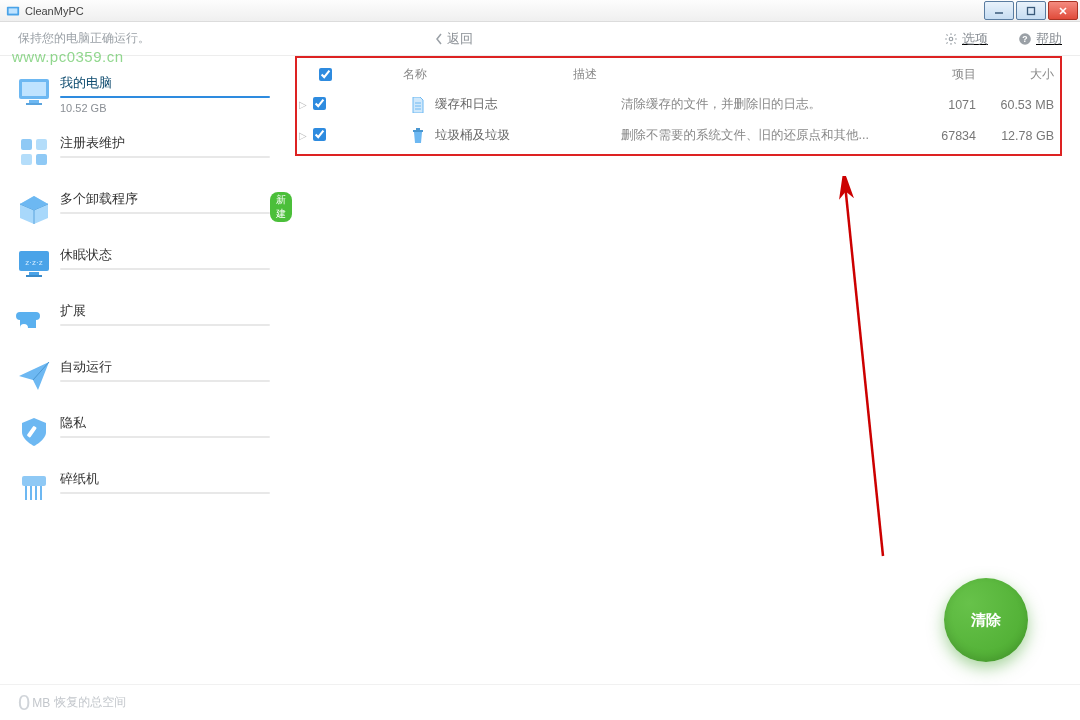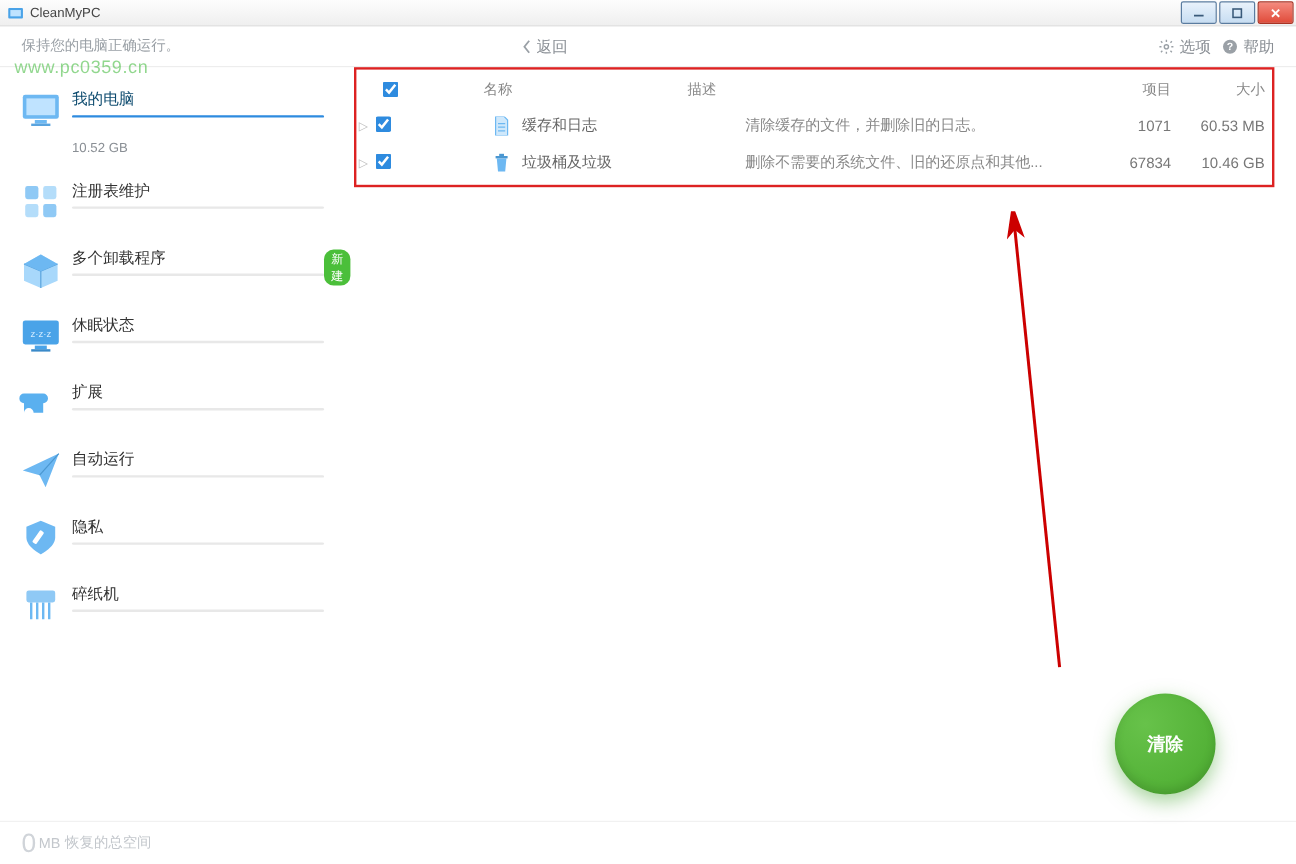--- a/index.html
+++ b/index.html
@@ -11,32 +11,32 @@
   .titlebar .app-icon { width:14px; height:14px; margin-right:5px; display:inline-block; }
   .titlebar .title { font-size:11px; color:#444; flex:1; }
   .win-controls { display:flex; gap:0; margin-left:auto; }
   .win-btn { width:30px; height:19px; display:flex; align-items:center; justify-content:center; border:1px solid #5a7ca0; background:linear-gradient(#e9f2fb,#c7ddf2); border-radius:2px; margin-left:2px;}
   .win-btn.close { background:linear-gradient(#f48b7f,#e04b3a); border-color:#a93324;}
   .win-btn svg { width:10px;height:10px;}
   
   
   .header { height:34px; display:flex; align-items:center; padding:0 18px 0 18px; border-bottom:1px solid #ededed;}
   .subtitle { font-size:12px; color:#9aa0a6; }
-  .header-right { margin-left:auto; display:flex; gap:9px; }
+  .header-right { margin-left:auto; display:flex; gap:30px; text-decoration:underline;}
   .header-link { color:#8a8f95; font-size:13px; display:flex; align-items:center; gap:4px; cursor:pointer;}
   .back-link { color:#8a8f95; font-size:13px; display:flex; align-items:center; gap:4px; cursor:pointer; margin-left:285px;}
   
   
   .body { display:flex; height:calc(100% - 22px - 34px - 36px); }
   .sidebar { width:283px; padding:12px 0 0 12px;}
   .side-item { display:flex; align-items:flex-start; padding:6px 4px 6px 4px; cursor:pointer; }
   .side-icon { width:36px; height:36px; flex-shrink:0; margin-right:8px; display:flex; align-items:center; justify-content:center;}
   .side-text { flex:1; }
   .side-label { font-size:13px; color:#333; line-height:18px; }
-  .side-extra { font-size:11px; color:#8a8f95; margin-top:20px;}
+  .side-extra { font-size:11px; color:#8a8f95; margin-top:4px;}
   .side-line { height:2px; background:#e8e8e8; margin-top:4px; border-radius:2px; width:210px;}
   .side-item.active .side-line { background:#2e8bdf; }
   .side-item.active .side-label { color:#0c4a6e; }
   .side-badge { background:#4bbf3a; color:#fff; font-size:10px; padding:1px 6px; border-radius:8px; margin-left:auto; margin-right:14px; align-self:flex-start; margin-top:2px;}
   .sidebar .side-item + .side-item { margin-top:8px;}
   
   
   .main { flex:1; position:relative; padding:6px 18px 0 14px;}
   .red-box { border:2px solid #d22; position:absolute; left:12px; top:0px; right:18px; height:100px; pointer-events:none;}
   .table { width:100%; font-size:12.5px; color:#666;}
@@ -51,21 +51,21 @@
   .trow .expander{ width:14px; color:#bbb; font-size:10px; }
   .trow .check { width:20px;}
   .rowicon { width:22px; display:flex; justify-content:center;}
   .trow .name { width:192px; color:#666; padding-left:6px;}
   .trow .desc { flex:1; color:#888;}
   .trow .items { width:78px; text-align:right; padding-right:10px;}
   .trow .size { width:76px; text-align:right; padding-right:8px;}
   input[type=checkbox]{ width:13px; height:13px; accent-color:#2e8bdf;}
   
   
-  .clean-btn { position:absolute; right:67px; bottom:22px; width:84px; height:84px; border-radius:50%; background:radial-gradient(circle at 30% 30%, #67c24a, #4aaa2e); box-shadow:0 6px 16px rgba(80,170,60,0.5), inset 0 -4px 8px rgba(0,0,0,0.12); display:flex; align-items:center; justify-content:center; color:#fff; font-size:15px; font-weight:600; cursor:pointer;}
+  .clean-btn { position:absolute; right:52px; bottom:22px; width:84px; height:84px; border-radius:50%; background:radial-gradient(circle at 30% 30%, #67c24a, #4aaa2e); box-shadow:0 6px 16px rgba(80,170,60,0.5), inset 0 -4px 8px rgba(0,0,0,0.12); display:flex; align-items:center; justify-content:center; color:#fff; font-size:15px; font-weight:600; cursor:pointer;}
   
   
   .arrow { position:absolute; left:500px; top:120px; pointer-events:none;}
   
   
   .footer { height:36px; display:flex; align-items:center; padding:0 18px; color:#c3c7cc; font-size:12px; border-top:1px solid #f1f1f1;}
   .footer .big0 { font-size:22px; color:#d0d4d9; font-weight:300; margin-right:2px;}
   
   
   .watermark { position:absolute; left:12px; top:4px; pointer-events:none; opacity:0.62; }
@@ -282,21 +282,21 @@
           <span class="rowicon">
               <svg width="14" height="16" viewBox="0 0 14 16">
                 <path d="M3 4 h8 l-1 11 h-6 z" fill="#6db8f2"></path>
                 <rect x="2" y="2" width="10" height="2" fill="#4a97d1"></rect>
                 <rect x="5" y="0" width="4" height="2" fill="#4a97d1"></rect>
               </svg>
             </span>
           <span class="name">垃圾桶及垃圾</span>
           <span class="desc">删除不需要的系统文件、旧的还原点和其他...</span>
           <span class="items">67834</span>
-          <span class="size">10.46 GB</span>
+          <span class="size">12.78 GB</span>
         </div>
       </div>
 
       <svg class="arrow" width="160" height="400">
         <defs>
             <marker id="ah" markerWidth="12" markerHeight="12" refX="6" refY="3" orient="auto">
               <path d="M0 0 L12 3 L0 6 L3 3 Z" fill="#c00"></path>
             </marker>
           </defs>
         <line x1="100" y1="380" x2="62" y2="8" stroke="#c00" stroke-width="2.5" marker-end="url(#ah)"></line>

